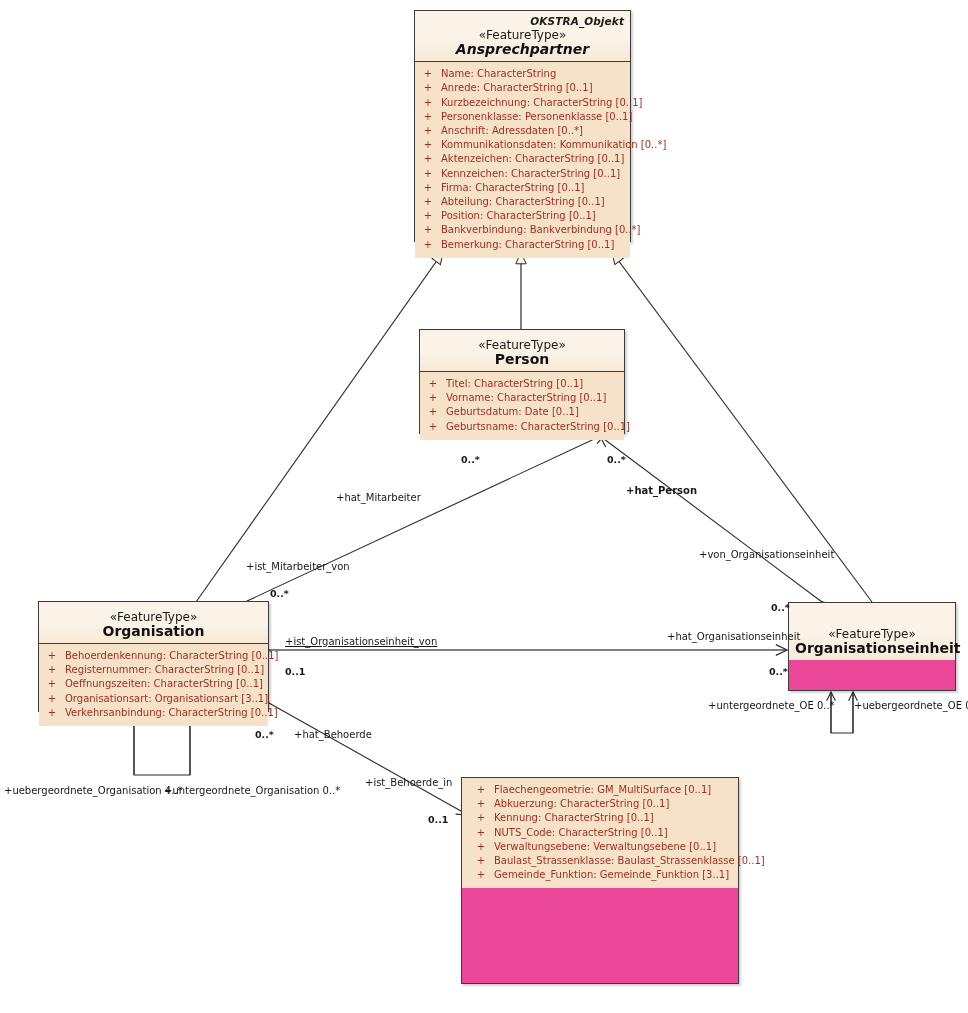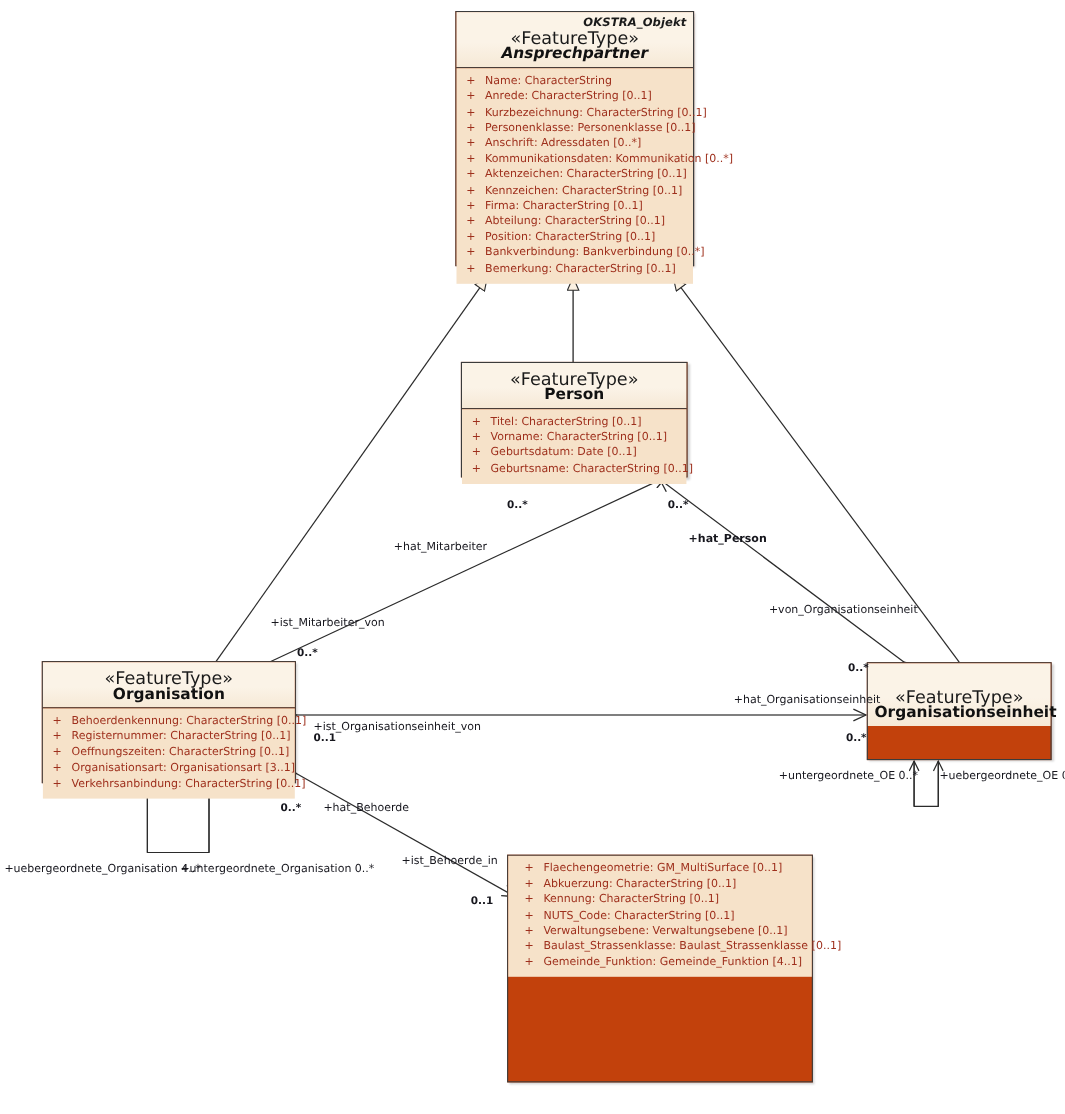--- a/index.html
+++ b/index.html
@@ -16,21 +16,21 @@
     height: 1013px;
     background: #ffffff;
     overflow: hidden;
   }
 
   
   .uml-class {
     position: absolute;
     box-sizing: border-box;
     border: 1px solid #3b3b3b;
-    background: #c2410c;
+    background: #ec4899;
     box-shadow: 2px 2px 2px rgba(0,0,0,0.18);
   }
   .uml-head {
     box-sizing: border-box;
     background: linear-gradient(to bottom, #fbf3e7 0%, #fbf3e7 55%, #f6e9d6 100%);
     padding: 4px 6px 5px 6px;
     text-align: center;
   }
   .uml-head.has-body {
     border-bottom: 1px solid #3b3b3b;
@@ -38,21 +38,21 @@
   .supertypes {
     text-align: right;
     font-style: italic;
     font-weight: bold;
     font-size: 10.5px;
     color: #1a1a1a;
     line-height: 13.2px;
     letter-spacing: 0.1px;
   }
   .stereotype {
-    font-size: 16px;
+    font-size: 12px;
     color: #1a1a1a;
     line-height: 14px;
   }
   .classname {
     font-size: 14px;
     font-weight: bold;
     color: #111111;
     line-height: 14px;
   }
   .classname.italic { font-style: italic; }
@@ -307,37 +307,37 @@
       <div class="attr-row">
           <span class="attr-vis">+</span>
           <span class="attr-text">Verwaltungsebene: Verwaltungsebene [0..1]</span>
         </div>
       <div class="attr-row">
           <span class="attr-vis">+</span>
           <span class="attr-text">Baulast_Strassenklasse: Baulast_Strassenklasse [0..1]</span>
         </div>
       <div class="attr-row">
           <span class="attr-vis">+</span>
-          <span class="attr-text">Gemeinde_Funktion: Gemeinde_Funktion [4..1]</span>
+          <span class="attr-text">Gemeinde_Funktion: Gemeinde_Funktion [3..1]</span>
         </div>
     </div>
   </div>
 
   <div class="edge-mult" style="left:461px; top:454px;">0..*</div>
   <div class="edge-mult" style="left:607px; top:454px;">0..*</div>
 
-  <div class="edge-label" style="left:358px; top:492px;">+hat_Mitarbeiter</div>
+  <div class="edge-label" style="left:336px; top:492px;">+hat_Mitarbeiter</div>
   <div class="edge-label" style="left:246px; top:561px;">+ist_Mitarbeiter_von</div>
   <div class="edge-mult" style="left:270px; top:588px;">0..*</div>
 
   <div class="edge-label" style="left:626px; top:485px;font-weight:bold;">+hat_Person</div>
   <div class="edge-label" style="left:699px; top:549px;">+von_Organisationseinheit</div>
   <div class="edge-mult" style="left:771px; top:602px;">0..*</div>
 
-  <div class="edge-label" style="left:285px; top:656px;">+ist_Organisationseinheit_von</div>
+  <div class="edge-label" style="left:285px; top:636px;text-decoration:underline;">+ist_Organisationseinheit_von</div>
   <div class="edge-mult" style="left:285px; top:666px;">0..1</div>
   <div class="edge-label" style="left:667px; top:631px;text-align:right;">+hat_Organisationseinheit</div>
   <div class="edge-mult" style="left:769px; top:666px;">0..*</div>
 
   <div class="edge-label" style="left:708px; top:700px;">+untergeordnete_OE 0..*</div>
   <div class="edge-label" style="left:854px; top:700px;">+uebergeordnete_OE 0..1</div>
 
   <div class="edge-mult" style="left:255px; top:729px;">0..*</div>
   <div class="edge-label" style="left:294px; top:729px;">+hat_Behoerde</div>
   <div class="edge-label" style="left:365px; top:777px;">+ist_Behoerde_in</div>

